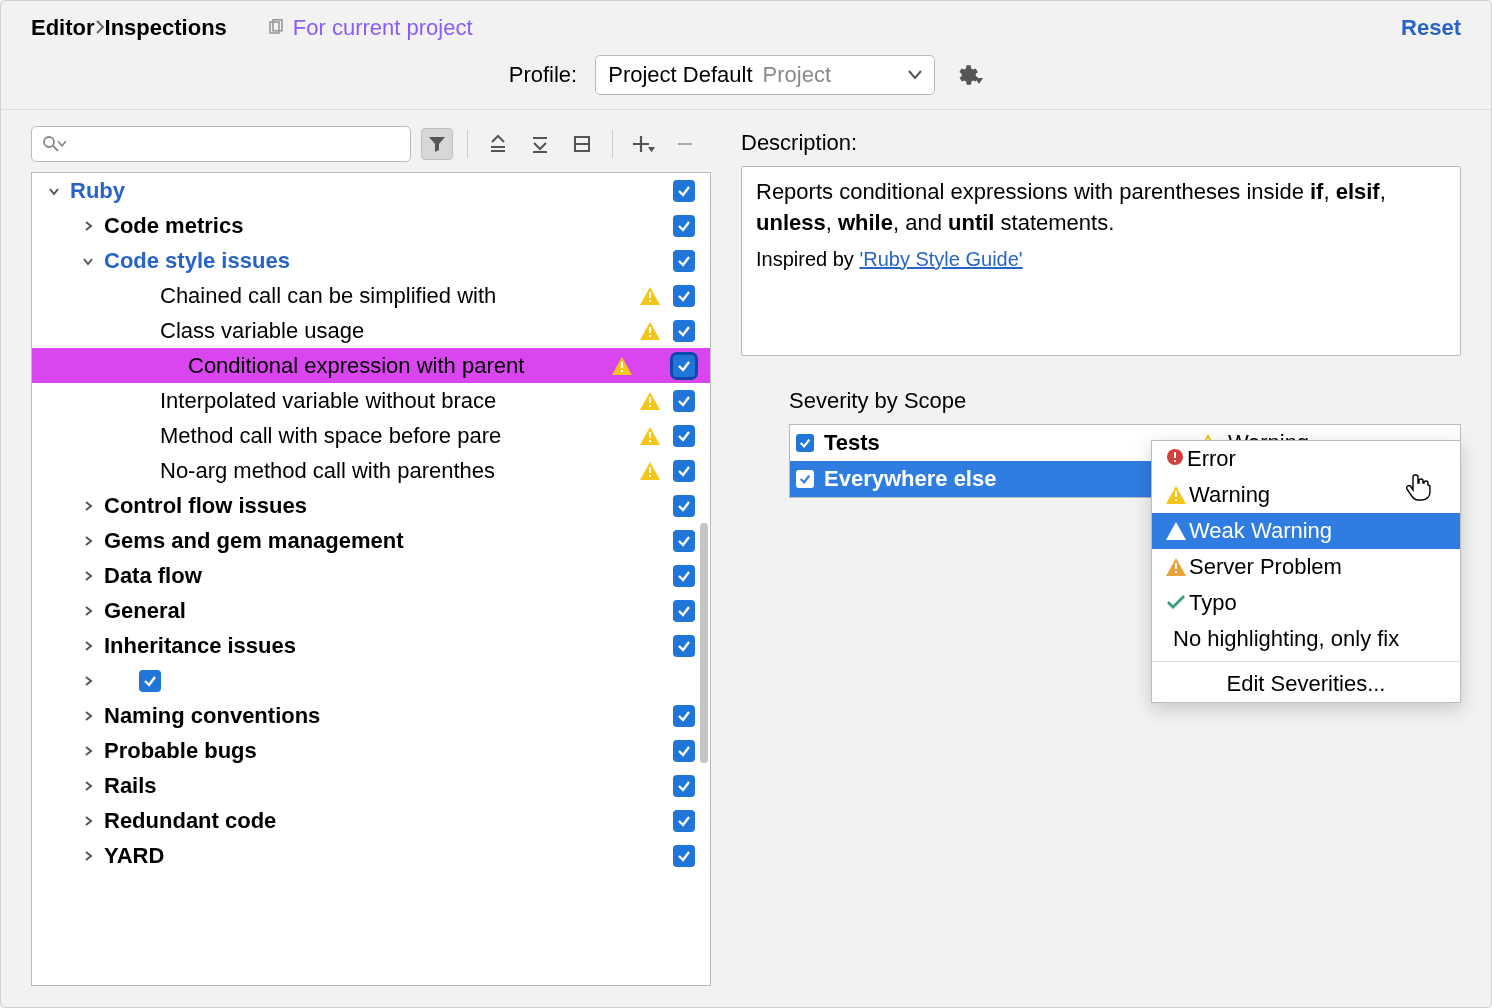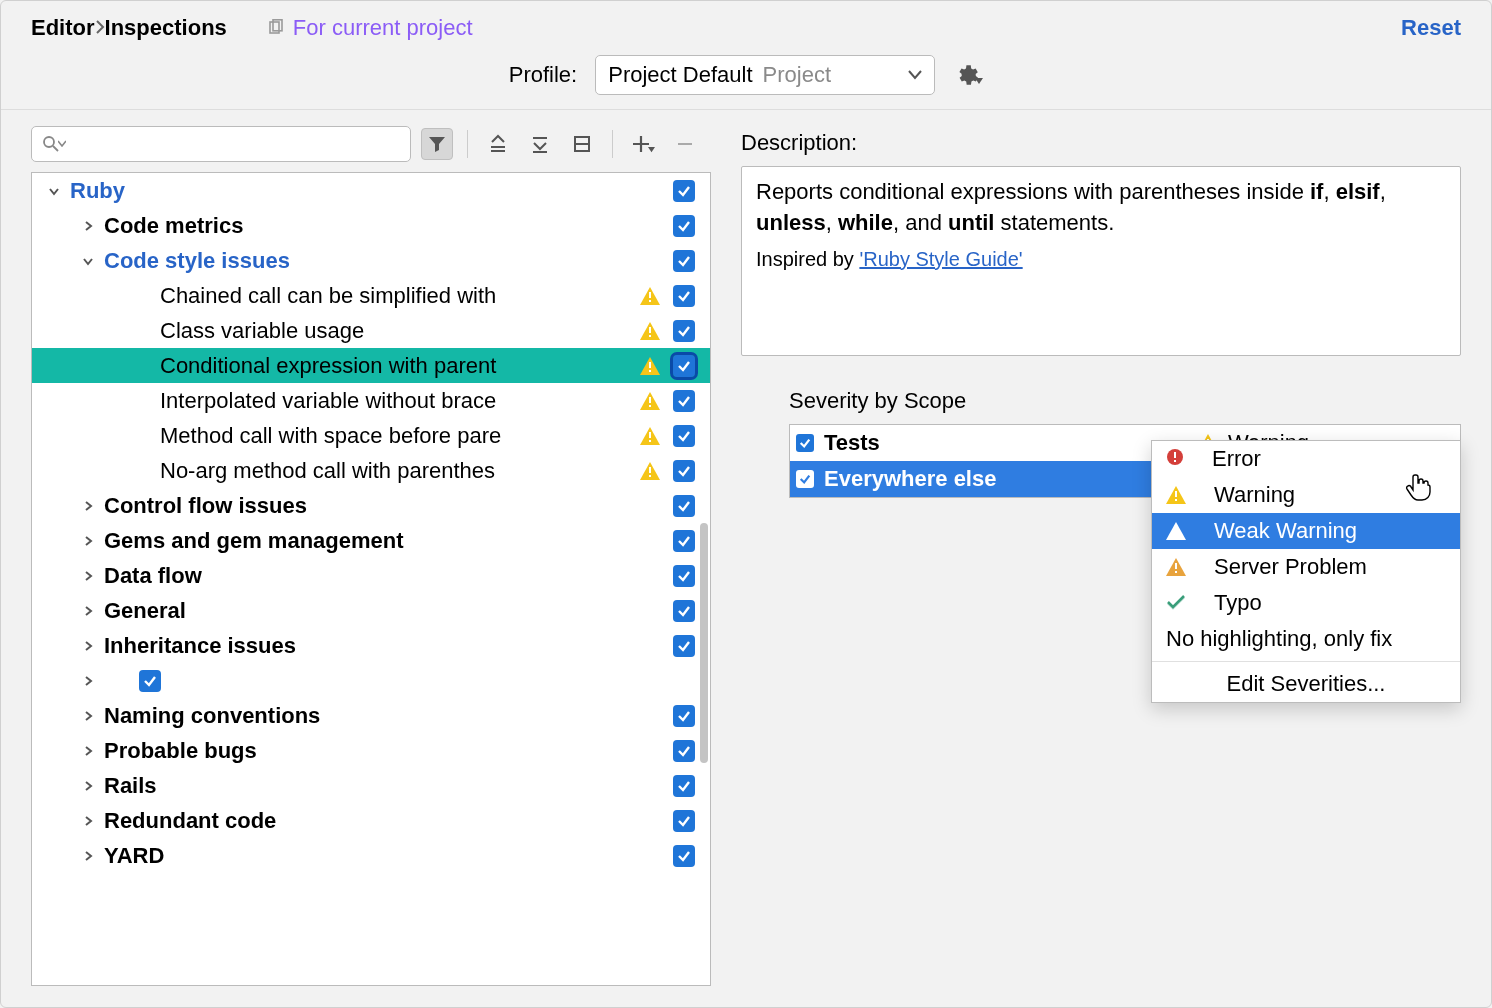--- a/index.html
+++ b/index.html
@@ -151,21 +151,21 @@
     overflow:hidden;
   }
   .tree-row {
     display:flex;
     align-items:center;
     height: var(--row-height);
     padding-right: 8px;
     white-space: nowrap;
     position:relative;
   }
-  .tree-row.selected { background:#14b8a6; }
+  .tree-row.selected { background:#d946ef;gap:28px; }
   .tw { display:inline-flex; width:24px; justify-content:center; color:#555; }
   .tw svg { display:block; }
   .indent-1 { padding-left: 10px; }
   .indent-2 { padding-left: 44px; }
   .indent-3 { padding-left: 100px; }
   .tree-label {
     flex:1;
     overflow:hidden;
     text-overflow: ellipsis;
     padding-left:4px;
@@ -251,27 +251,27 @@
     top: 320px;
     width: 310px;
     background:#fff;
     border:1px solid #bcbcbc;
     box-shadow: 0 6px 18px rgba(0,0,0,.18);
     z-index: 10;
   }
   .dd-item {
     display:flex; align-items:center;
     height:36px;
-    gap:28px;
+    gap:3px;
     padding: 0 14px;
     cursor:pointer;
   }
   .dd-item.sel { background: var(--selected-bg); color:#fff; }
   .dd-item.sel .tri-warn path { fill:#fff; }
-  .dd-item.no-icon { padding-left: 14px; }
+  .dd-item.no-icon { padding-left: 21px; }
   .dd-sep { height:1px; background:#e0e0e0; margin:4px 0; }
   .dd-edit { justify-content:center; font-weight:400; }
 
   .cursor-hand {
     position:absolute;
     right: 28px;
     top: 352px;
     z-index:20;
     pointer-events:none;
   }

